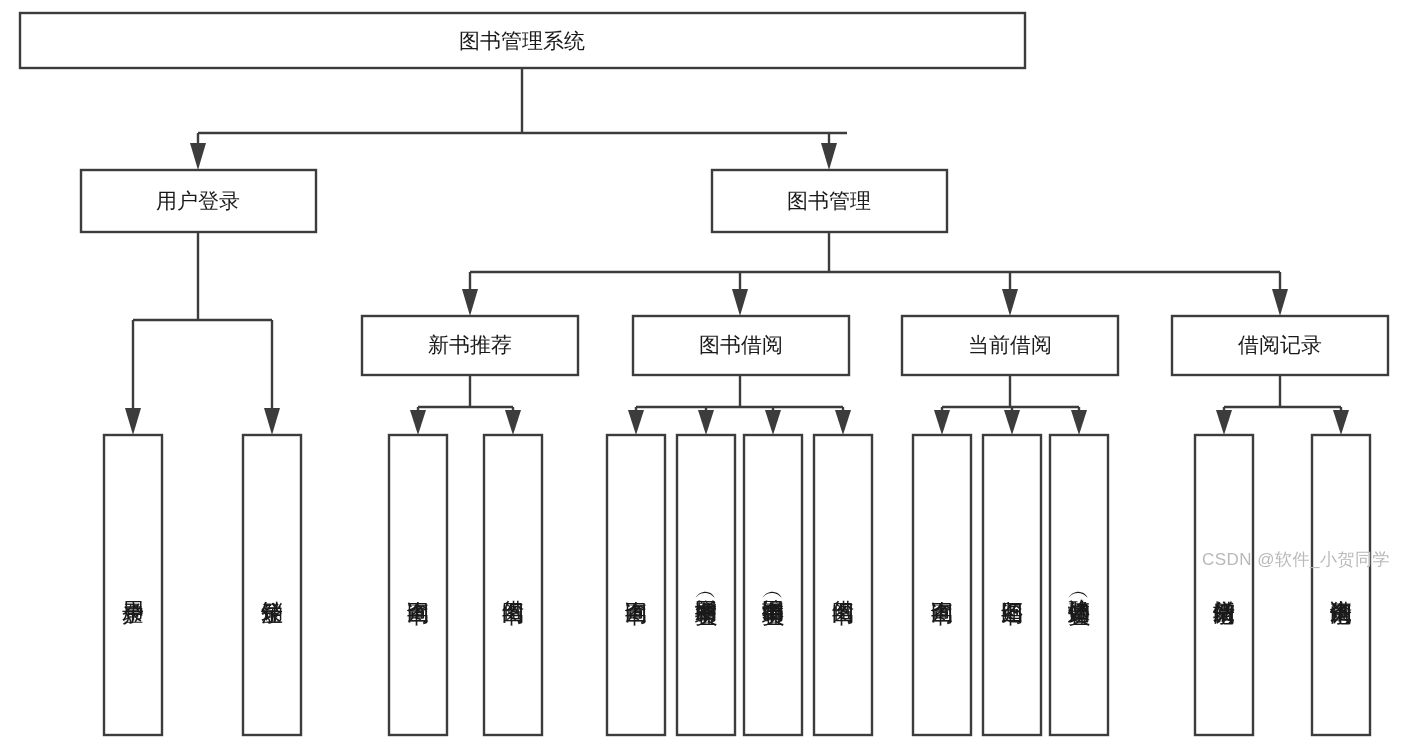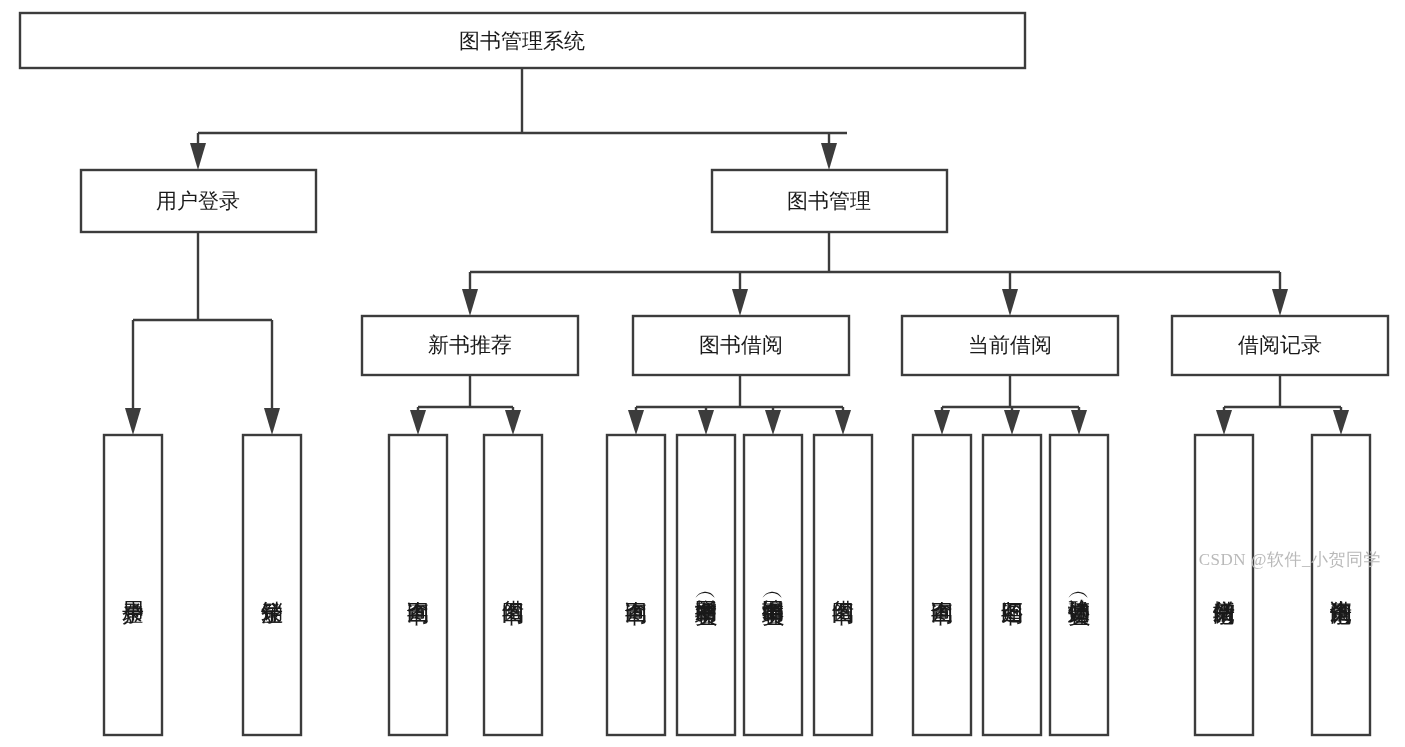--- a/index.html
+++ b/index.html
@@ -60,23 +60,23 @@
     display: flex;
     align-items: center;
     justify-content: center;
     text-align: center;
     white-space: normal;
     box-sizing: border-box;
     pointer-events: none;
   }
   .watermark {
     position: absolute;
-    right: 24px;
+    right: 15px;
     bottom: 8px;
-    font-family: Liberation Serif, serif;
+    font-family: Liberation Sans, sans-serif;
     font-size: 17px;
     color: #b9b9b9;
     letter-spacing: 0.5px;
     white-space: nowrap;
   }
 </style>
 </head>
 <body>
 
 <div id="diagram-root">

